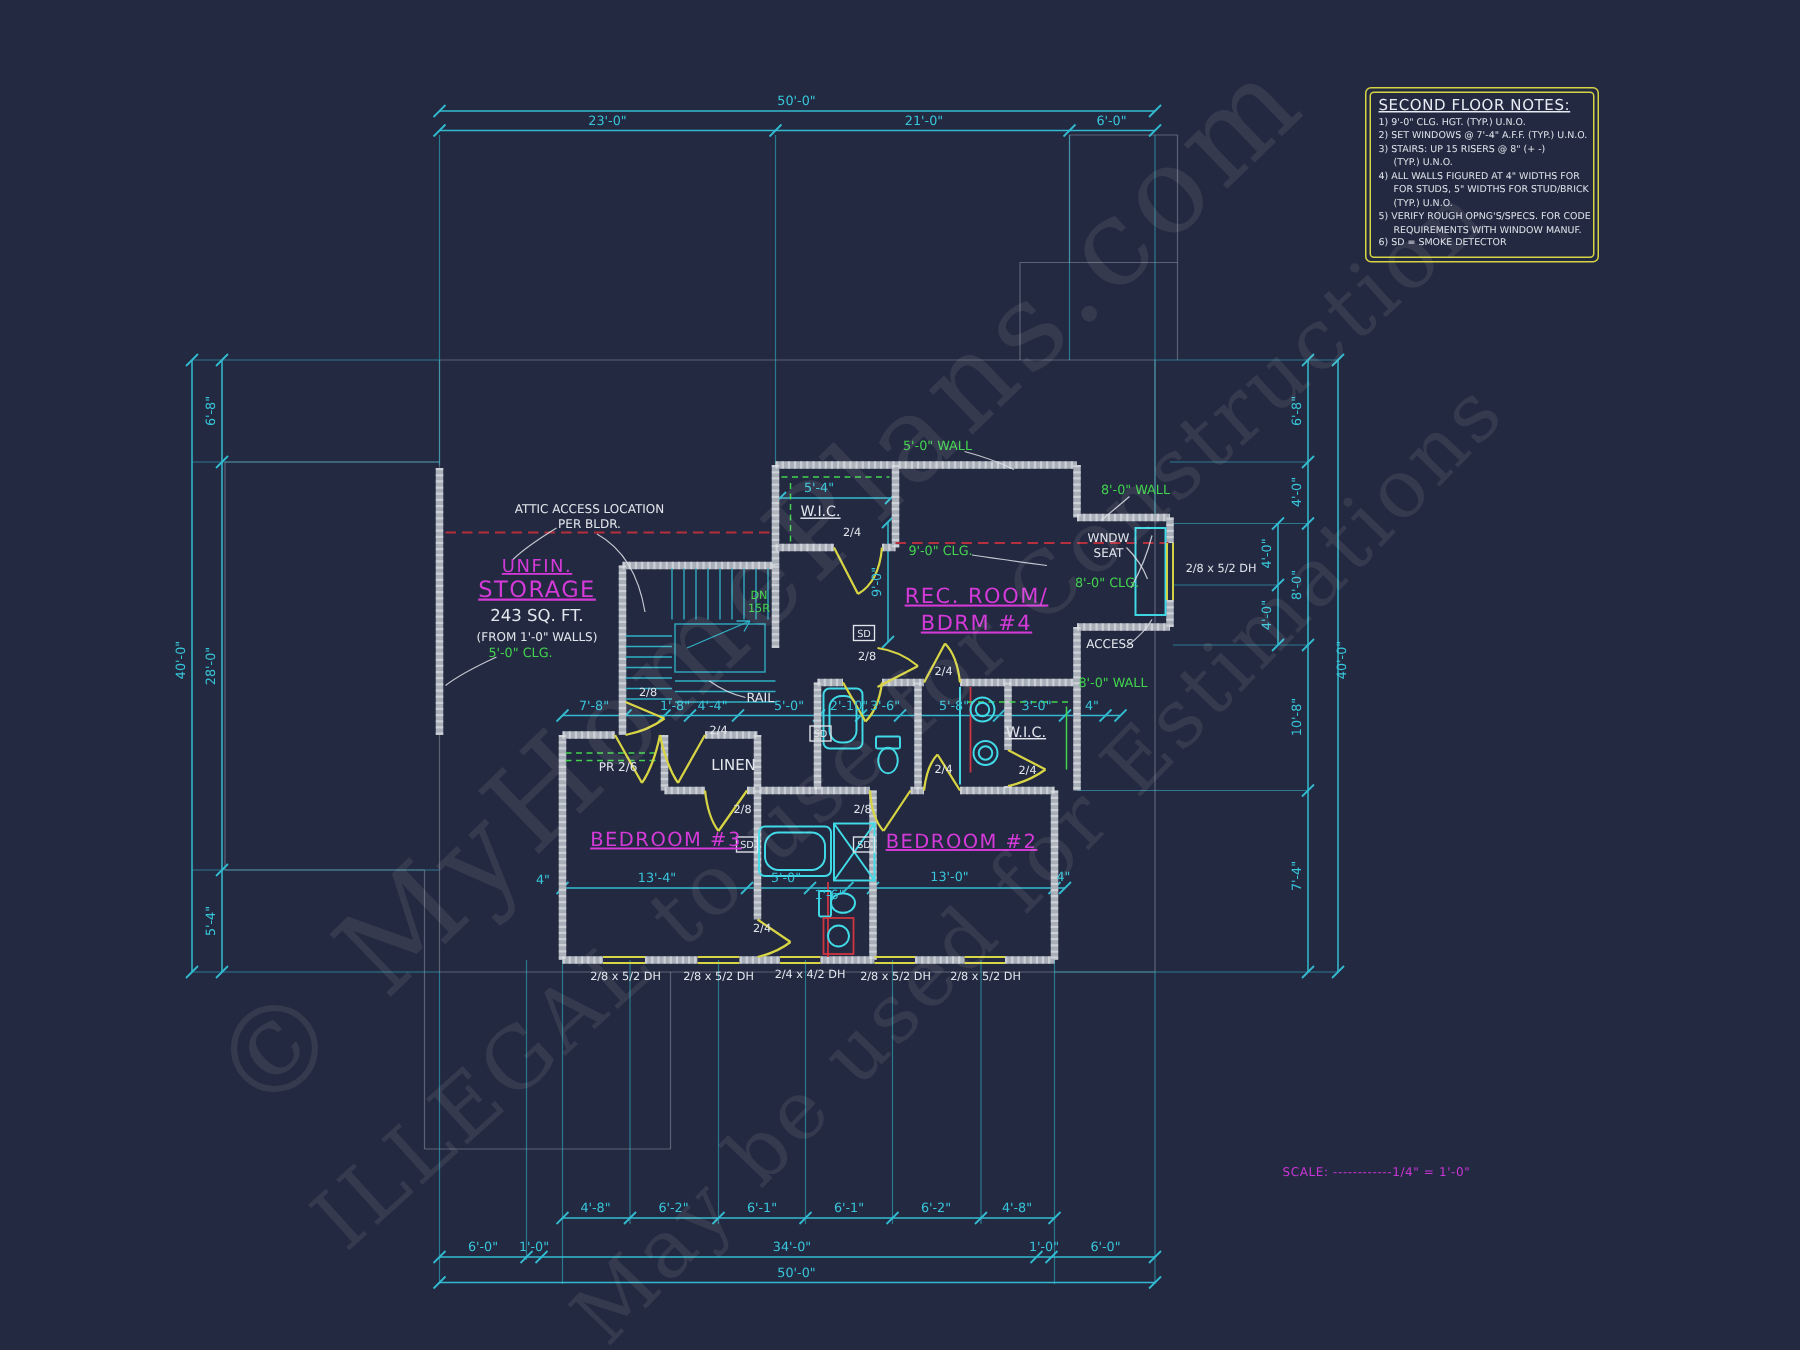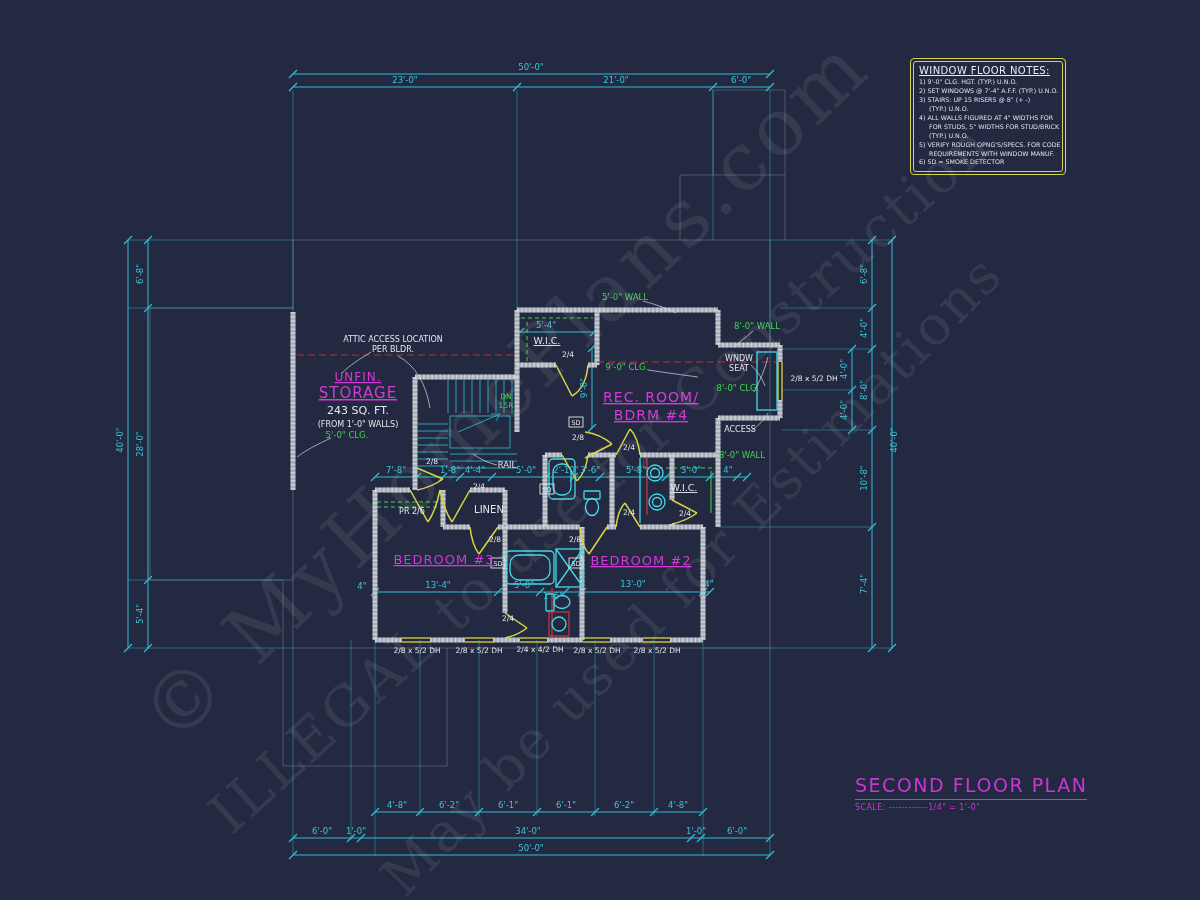--- a/index.html
+++ b/index.html
@@ -444,34 +444,33 @@
       <text x="685" y="516" class="t-w" font-size="7.5" text-anchor="middle">2/4</text>
       <text x="508" y="621" class="t-w" font-size="7.5" text-anchor="middle">2/4</text>
     </svg>
 
   <div class="wm" id="wm1">© MyHomePlans.com</div>
   <div class="wm" id="wm2">ILLEGAL to use for Construction</div>
   <div class="wm" id="wm3">May be used for Estimations</div>
 
   <div class="notes">
     <div class="notes-inner">
-      <div class="notes-title">WINDOW FLOOR NOTES:</div>
+      <div class="notes-title">SECOND FLOOR NOTES:</div>
       <div id="notes-lines">
           <div class="note-line">1) 9'-0" CLG. HGT. (TYP.) U.N.O.</div>
           <div class="note-line">2) SET WINDOWS @ 7'-4" A.F.F. (TYP.) U.N.O.</div>
           <div class="note-line">3) STAIRS: UP 15 RISERS @ 8" (+ -)</div>
           <div class="note-line">     (TYP.) U.N.O.</div>
           <div class="note-line">4) ALL WALLS FIGURED AT 4" WIDTHS FOR</div>
           <div class="note-line">     FOR STUDS, 5" WIDTHS FOR STUD/BRICK</div>
           <div class="note-line">     (TYP.) U.N.O.</div>
           <div class="note-line">5) VERIFY ROUGH OPNG'S/SPECS. FOR CODE</div>
           <div class="note-line">     REQUIREMENTS WITH WINDOW MANUF.</div>
           <div class="note-line">6) SD = SMOKE DETECTOR</div>
         </div>
     </div>
   </div>
 
   <div class="titleblock">
-    <div class="plan-title">SECOND FLOOR PLAN</div>
     <div class="plan-scale">SCALE: ------------1/4" = 1'-0"</div>
   </div>
 
 </div>
 
 </body></html>

